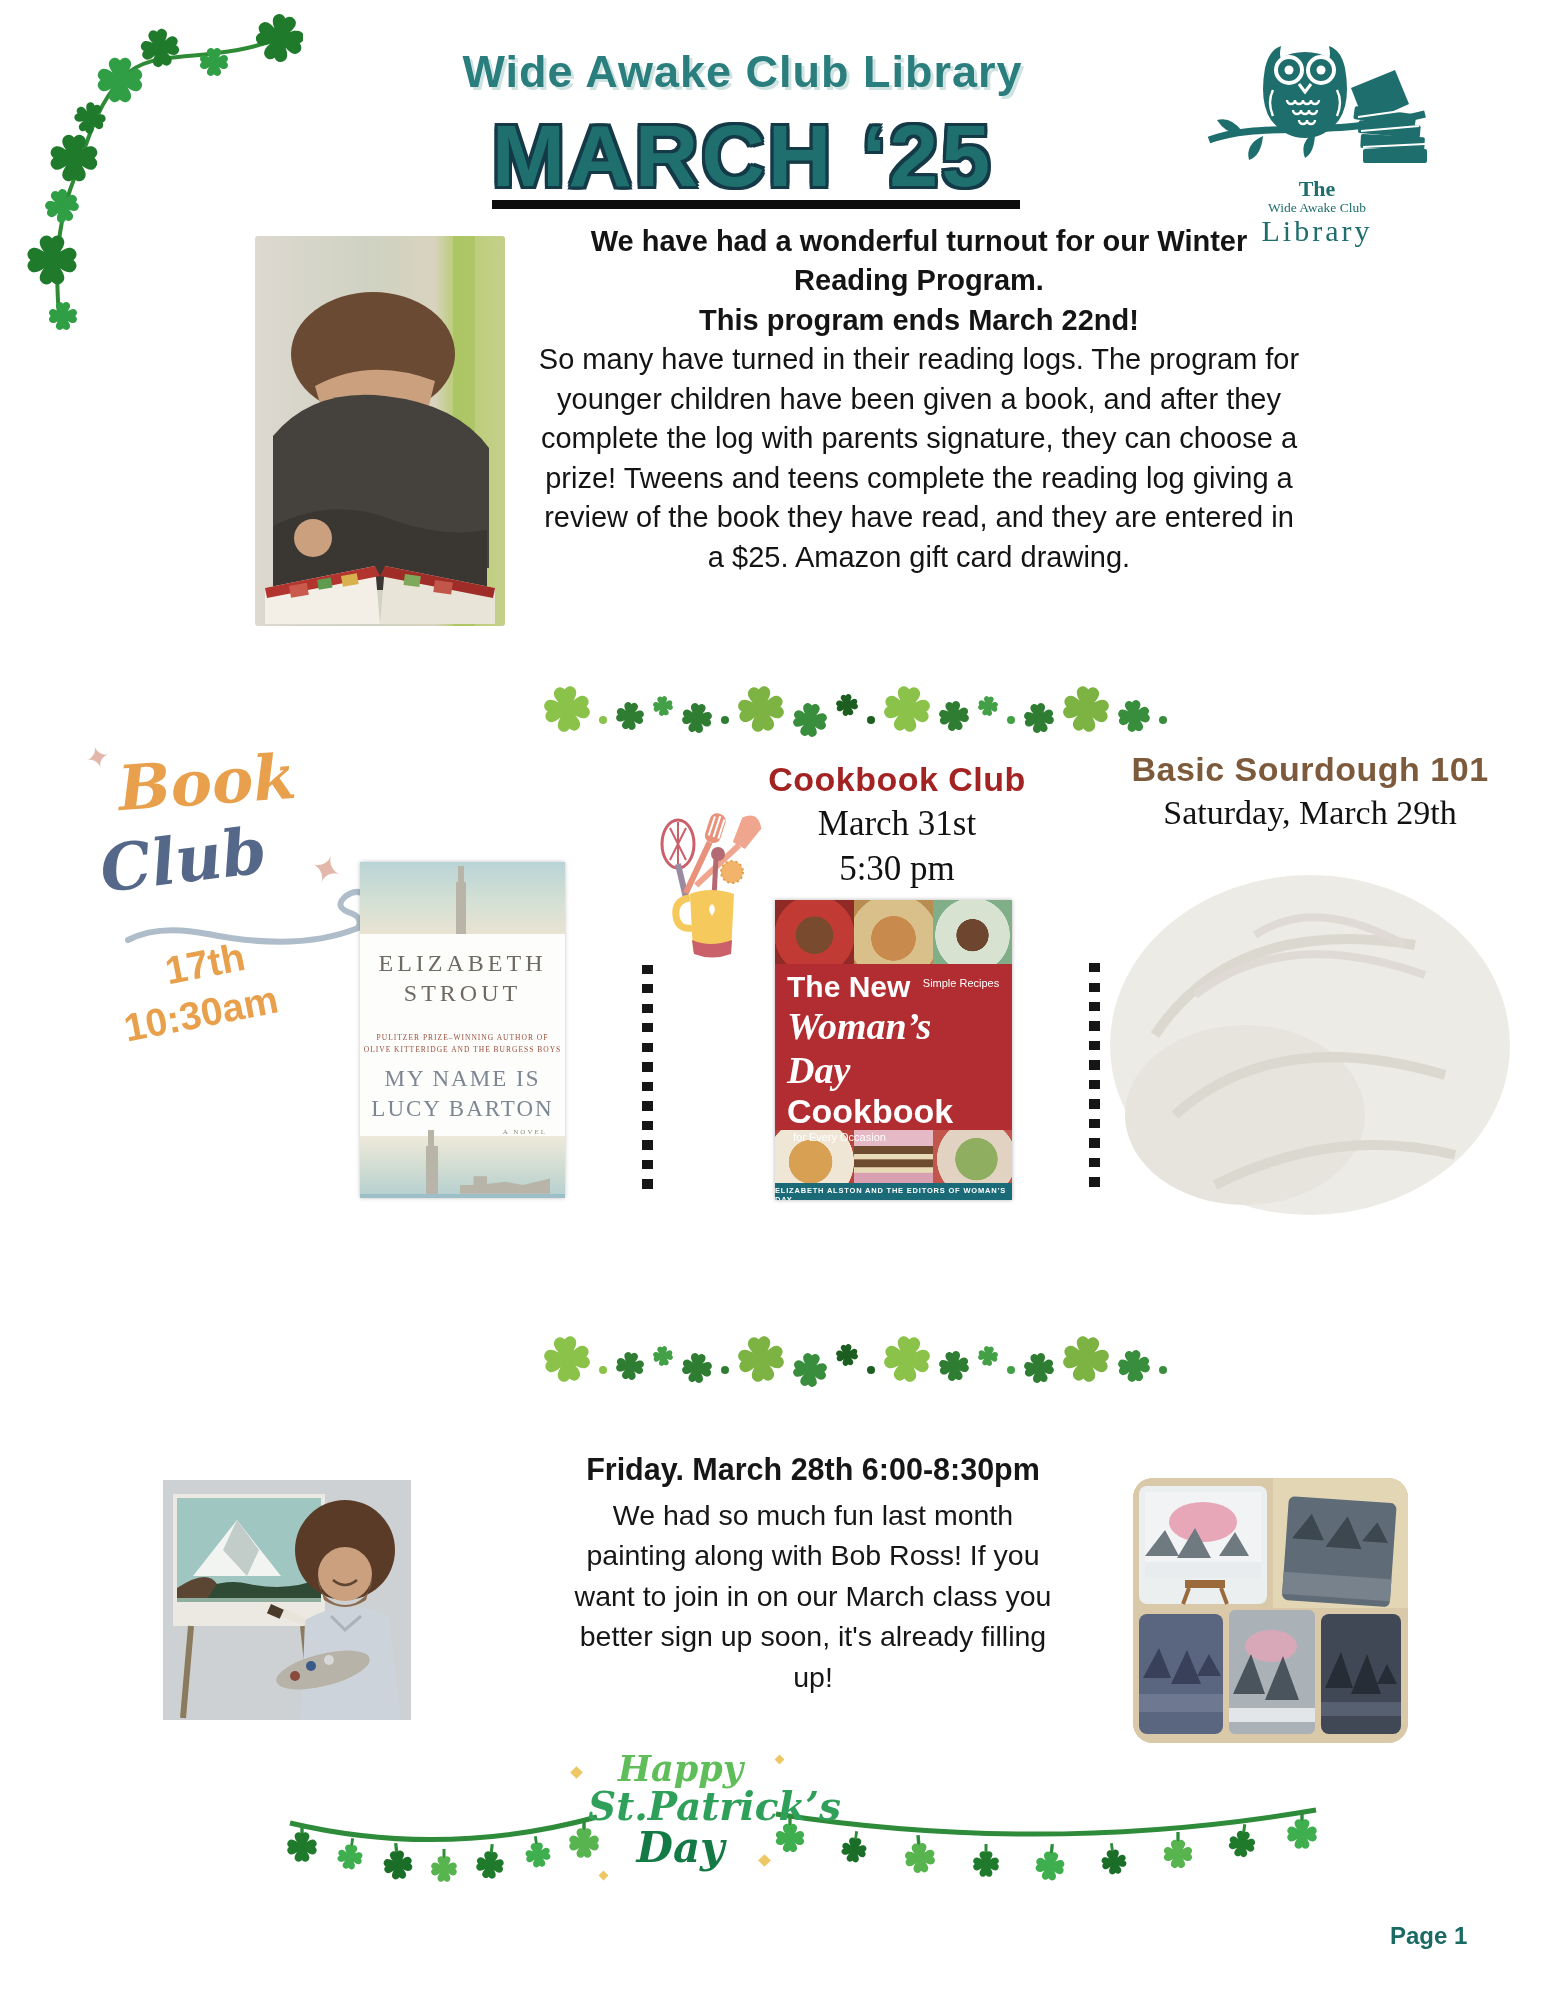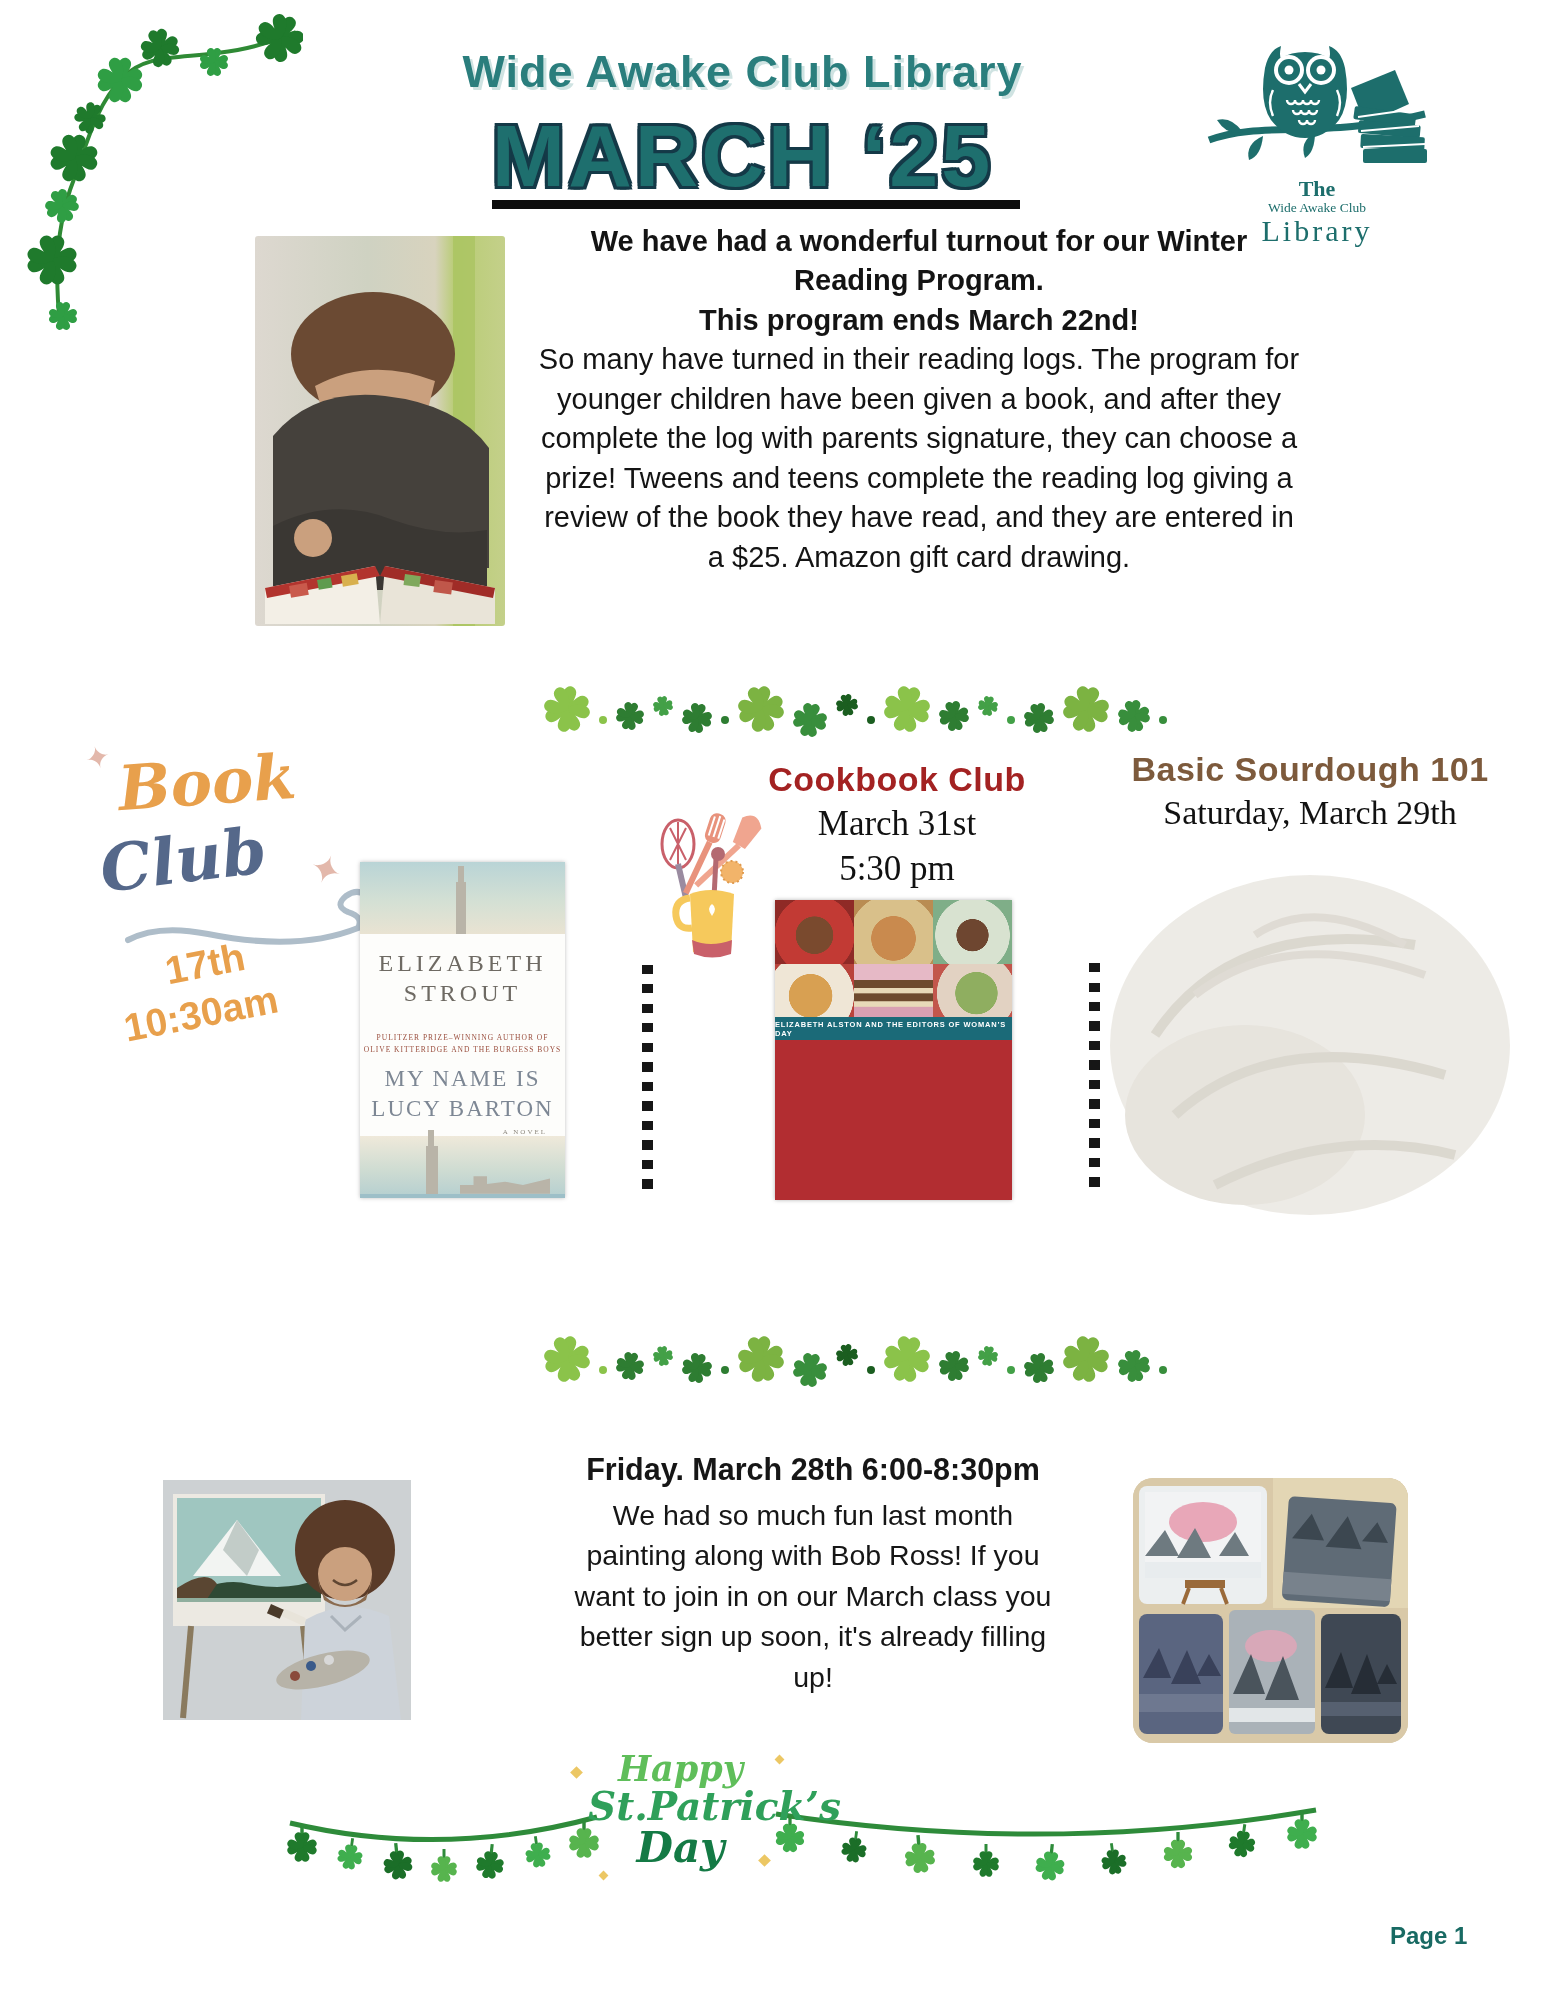--- a/index.html
+++ b/index.html
@@ -354,20 +354,27 @@
   <div class="serifline">March 31st</div>
   <div class="serifline">5:30 pm</div>
 </div>
 
 <div class="abs" id="cookbook-cover">
   <div class="photo-strip" style="height:64px">
     <div style="background:radial-gradient(circle at 50% 55%,#7a4a2e 0 35%,#c23a34 36% 75%,#8f2a26 76%)"></div>
     <div style="background:radial-gradient(circle at 50% 60%,#c98a4e 0 40%,#d9c08a 41% 80%,#b98c52 81%)"></div>
     <div style="background:radial-gradient(circle at 50% 55%,#6e4630 0 30%,#d8e2d0 31% 70%,#7fae88 71%)"></div>
   </div>
+  <div id="cb-mid">
+    <div><span id="cb-t1">The New</span>
+         <span id="cb-badge">Simple Recipes</span></div>
+    <div id="cb-t2">Woman’s Day</div>
+    <div><span id="cb-t3">Cookbook</span>
+         <span id="cb-badge2">for Every Occasion</span></div>
+  </div>
   <div class="photo-strip" style="height:53px">
     <div style="background:radial-gradient(circle at 45% 60%,#d8a052 0 40%,#efe6d6 41% 80%,#b9433b 81%)"></div>
     <div style="background:linear-gradient(180deg,#e6b9c6 0 30%,#6e4a2e 31% 45%,#e8d9b8 46% 55%,#6e4a2e 56% 70%,#e8d9b8 71% 80%,#d9a0b2 81%)"></div>
     <div style="background:radial-gradient(circle at 55% 55%,#8fae60 0 40%,#e2d2c2 41% 75%,#c2564c 76%)"></div>
   </div>
   <div id="cb-byline">ELIZABETH ALSTON AND THE EDITORS OF WOMAN’S DAY</div>
 </div>
 
 <svg class="abs" id="sd-watermark" width="430" height="420" viewBox="0 0 430 420">
   <ellipse cx="215" cy="230" rx="200" ry="170" fill="#e8e5de"></ellipse>

